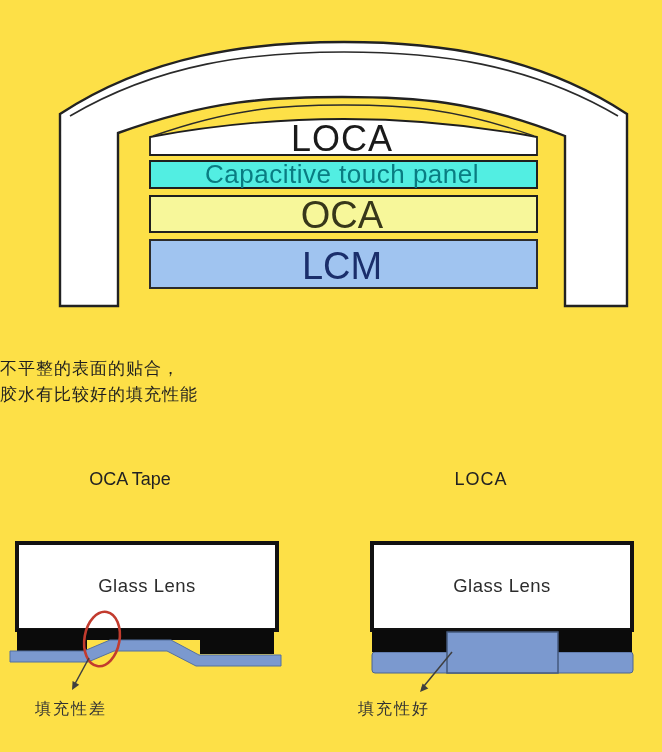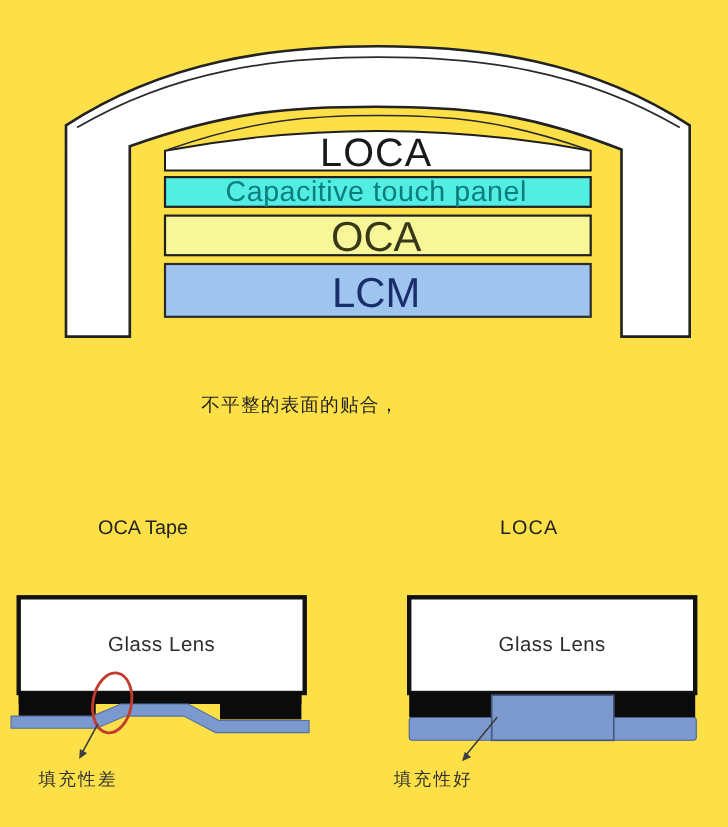--- a/index.html
+++ b/index.html
@@ -3,21 +3,21 @@
 <meta charset="utf-8">
 <style>
   html,body{margin:0;padding:0;background:#ffffff;}
   #screen{
     position:relative;width:662px;height:752px;background:#fde047;overflow:hidden;
     font-family:"Liberation Sans",sans-serif;
   }
   .abs{position:absolute;}
   svg text{font-family:"Liberation Sans","DejaVu Sans",sans-serif;}
   #caption{
-    left:0;top:356px;width:546px;text-align:center;
+    left:0;top:356px;width:546px;
     font-size:17px;line-height:26px;color:#1f1f1f;letter-spacing:1px;
   }
 </style>
 </head>
 <body>
 
 <div id="screen">
 
   <svg class="abs" style="left:0;top:0" width="662" height="348" viewBox="0 0 662 348">
 
@@ -36,20 +36,21 @@
     <rect x="150" y="240" width="387" height="48" stroke="#2b2b2b" stroke-width="2" fill="#a0c4f0"></rect>
 
     <text x="342" y="151" font-size="36" letter-spacing="1" text-anchor="middle" fill="#1a1a1a">LOCA</text>
     <text x="342" y="183" font-size="26" letter-spacing="0.5" text-anchor="middle" fill="#0a7c82">Capacitive touch panel</text>
     <text x="342" y="228" font-size="38" text-anchor="middle" fill="#37371a">OCA</text>
     <text x="342" y="279" font-size="38" text-anchor="middle" fill="#1a2e6b">LCM</text>
   </svg>
 
   <div id="caption" class="abs">
     <div>不平整的表面的贴合，</div>
+    <div>胶水有比较好的填充性能</div>
   </div>
 
   <svg class="abs" style="left:0;top:452px" width="662" height="300" viewBox="0 0 662 300">
 
     <text x="130" y="33" font-size="18" fill="#222222" text-anchor="middle">OCA Tape</text>
 
     <rect x="17" y="91" width="260" height="87" fill="#ffffff" stroke="#121212" stroke-width="4"></rect>
     <text x="147" y="140" font-size="18.5" fill="#2c2c2c" text-anchor="middle" letter-spacing="0.5">Glass Lens</text>
 
     <g>

